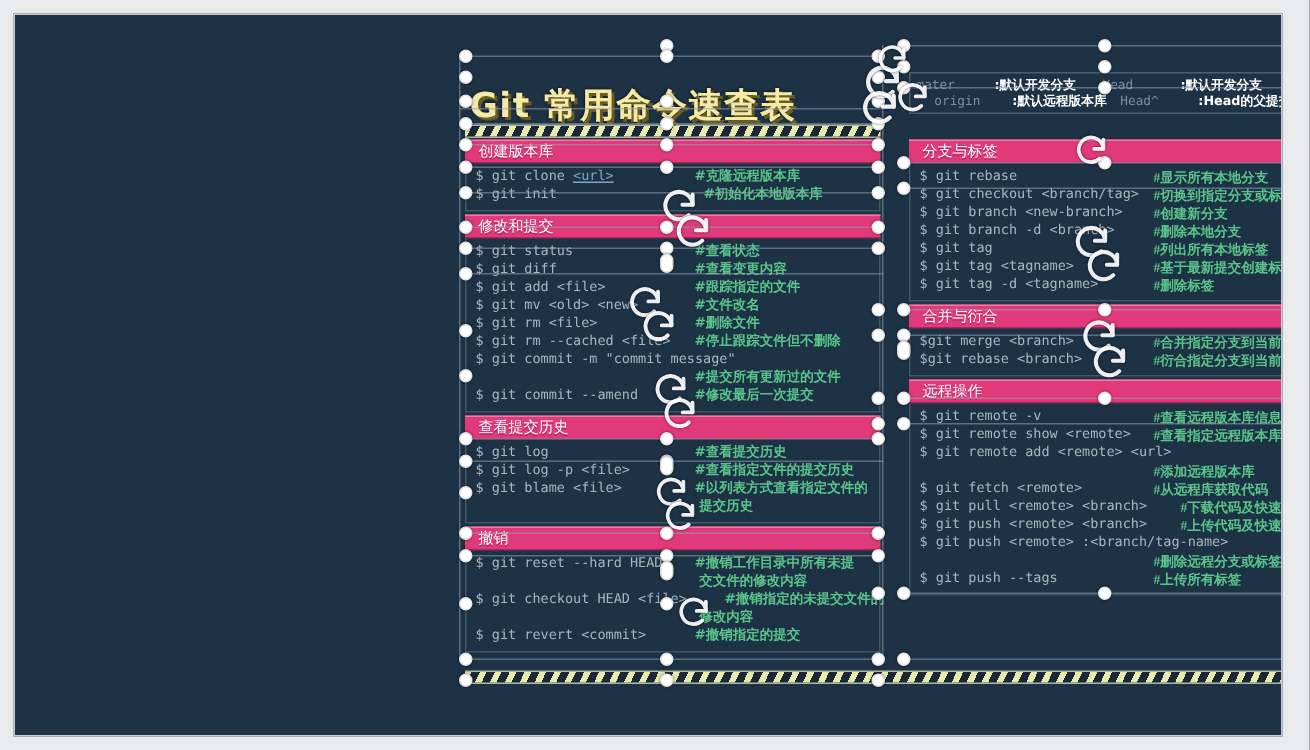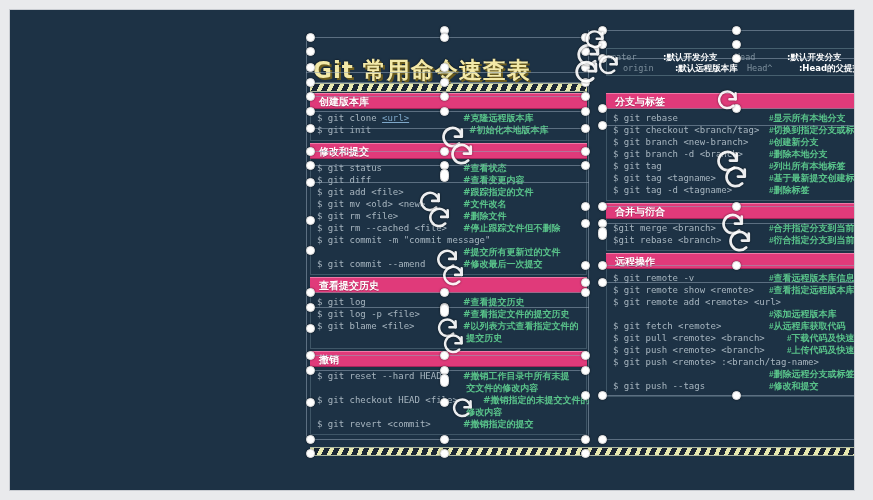--- a/index.html
+++ b/index.html
@@ -86,21 +86,21 @@
   .sec-head{
     position:relative;
     height:16px;
     background:#e03a7a;
     border-top:1px solid #f178a6;
     border-bottom:1px solid #a8265a;
     box-sizing:border-box;
   }
   .sec-head .sh-label{
     position:absolute;left:9px;top:1px;
-    font-size:10px;font-weight:bold;color:#ffffff;
+    font-size:10px;font-weight:normal;color:#ffffff;
     line-height:14px;
     white-space:nowrap;
     text-shadow:0 1px 0 rgba(0,0,0,.25);
   }
   .sec-body{
     position:relative;
     border-left:1px solid #3f5667;
     border-right:1px solid #3f5667;
     border-bottom:1px solid #3f5667;
     background:#1d3245;
@@ -384,21 +384,21 @@
                 </div>
                 <div class="row">
                   <span class="cmd">$ git push &lt;remote&gt; :&lt;branch/tag-name&gt;</span>
                 </div>
                 <div class="row">
                   <span class="cmd"></span>
                   <span class="cmt">#删除远程分支或标签</span>
                 </div>
                 <div class="row">
                   <span class="cmd">$ git push --tags</span>
-                  <span class="cmt">#修改和提交</span>
+                  <span class="cmt">#上传所有标签</span>
                 </div>
               </div>
             </div>
           </div>
       </div>
 
       <div id="overlay">
           <div class="guide h" style="left: 296px; top: 27px; width: 283px;"></div>
           <div class="guide h" style="left: 296px; top: 62px; width: 283px;"></div>
           <div class="guide h" style="left: 296px; top: 72px; width: 283px;"></div>

